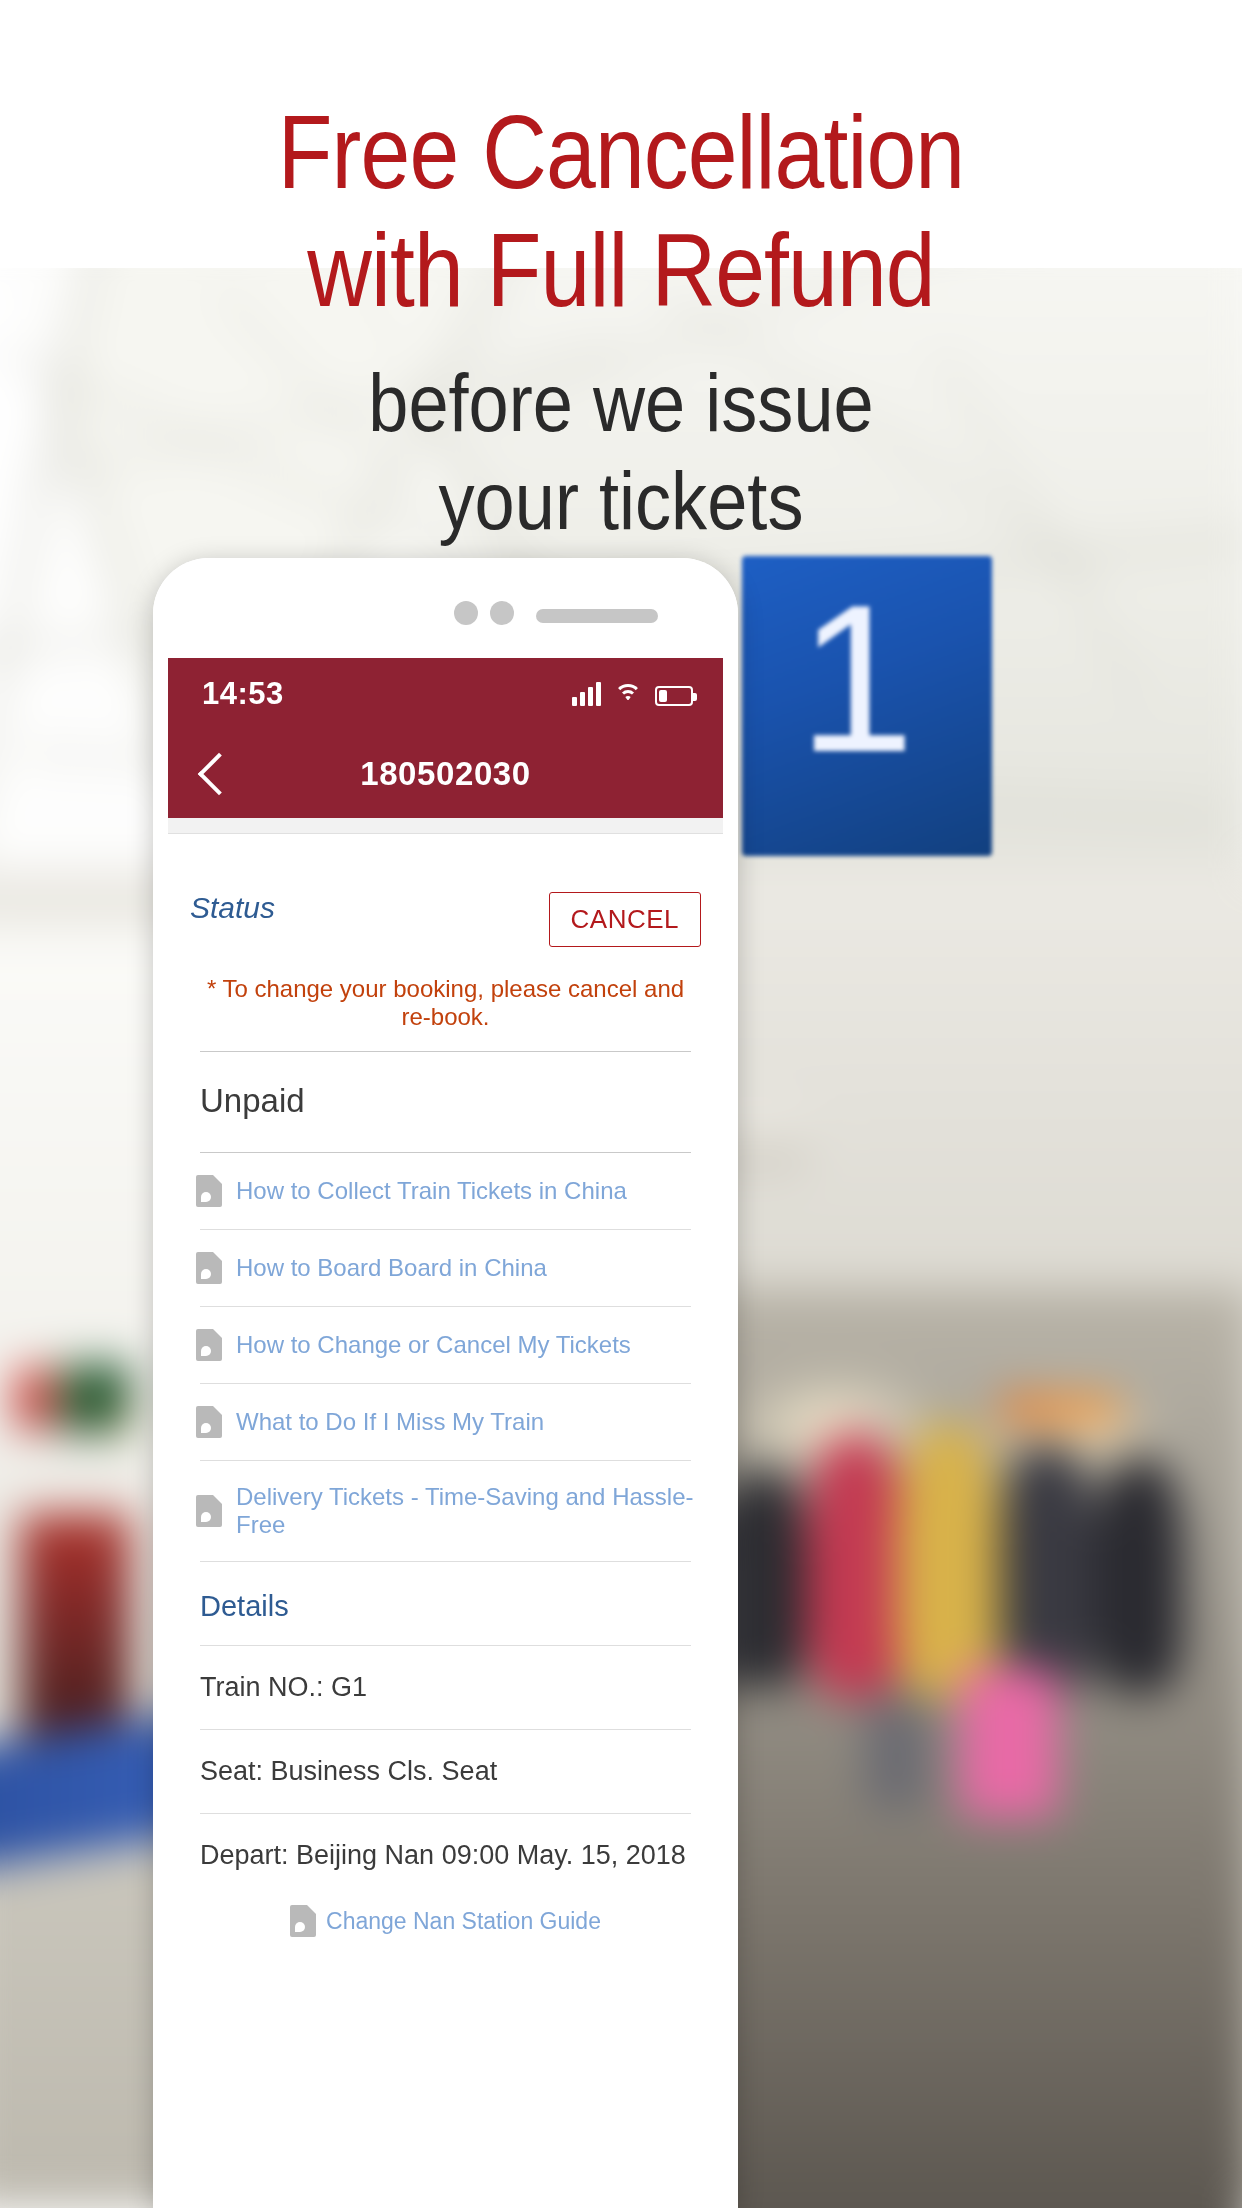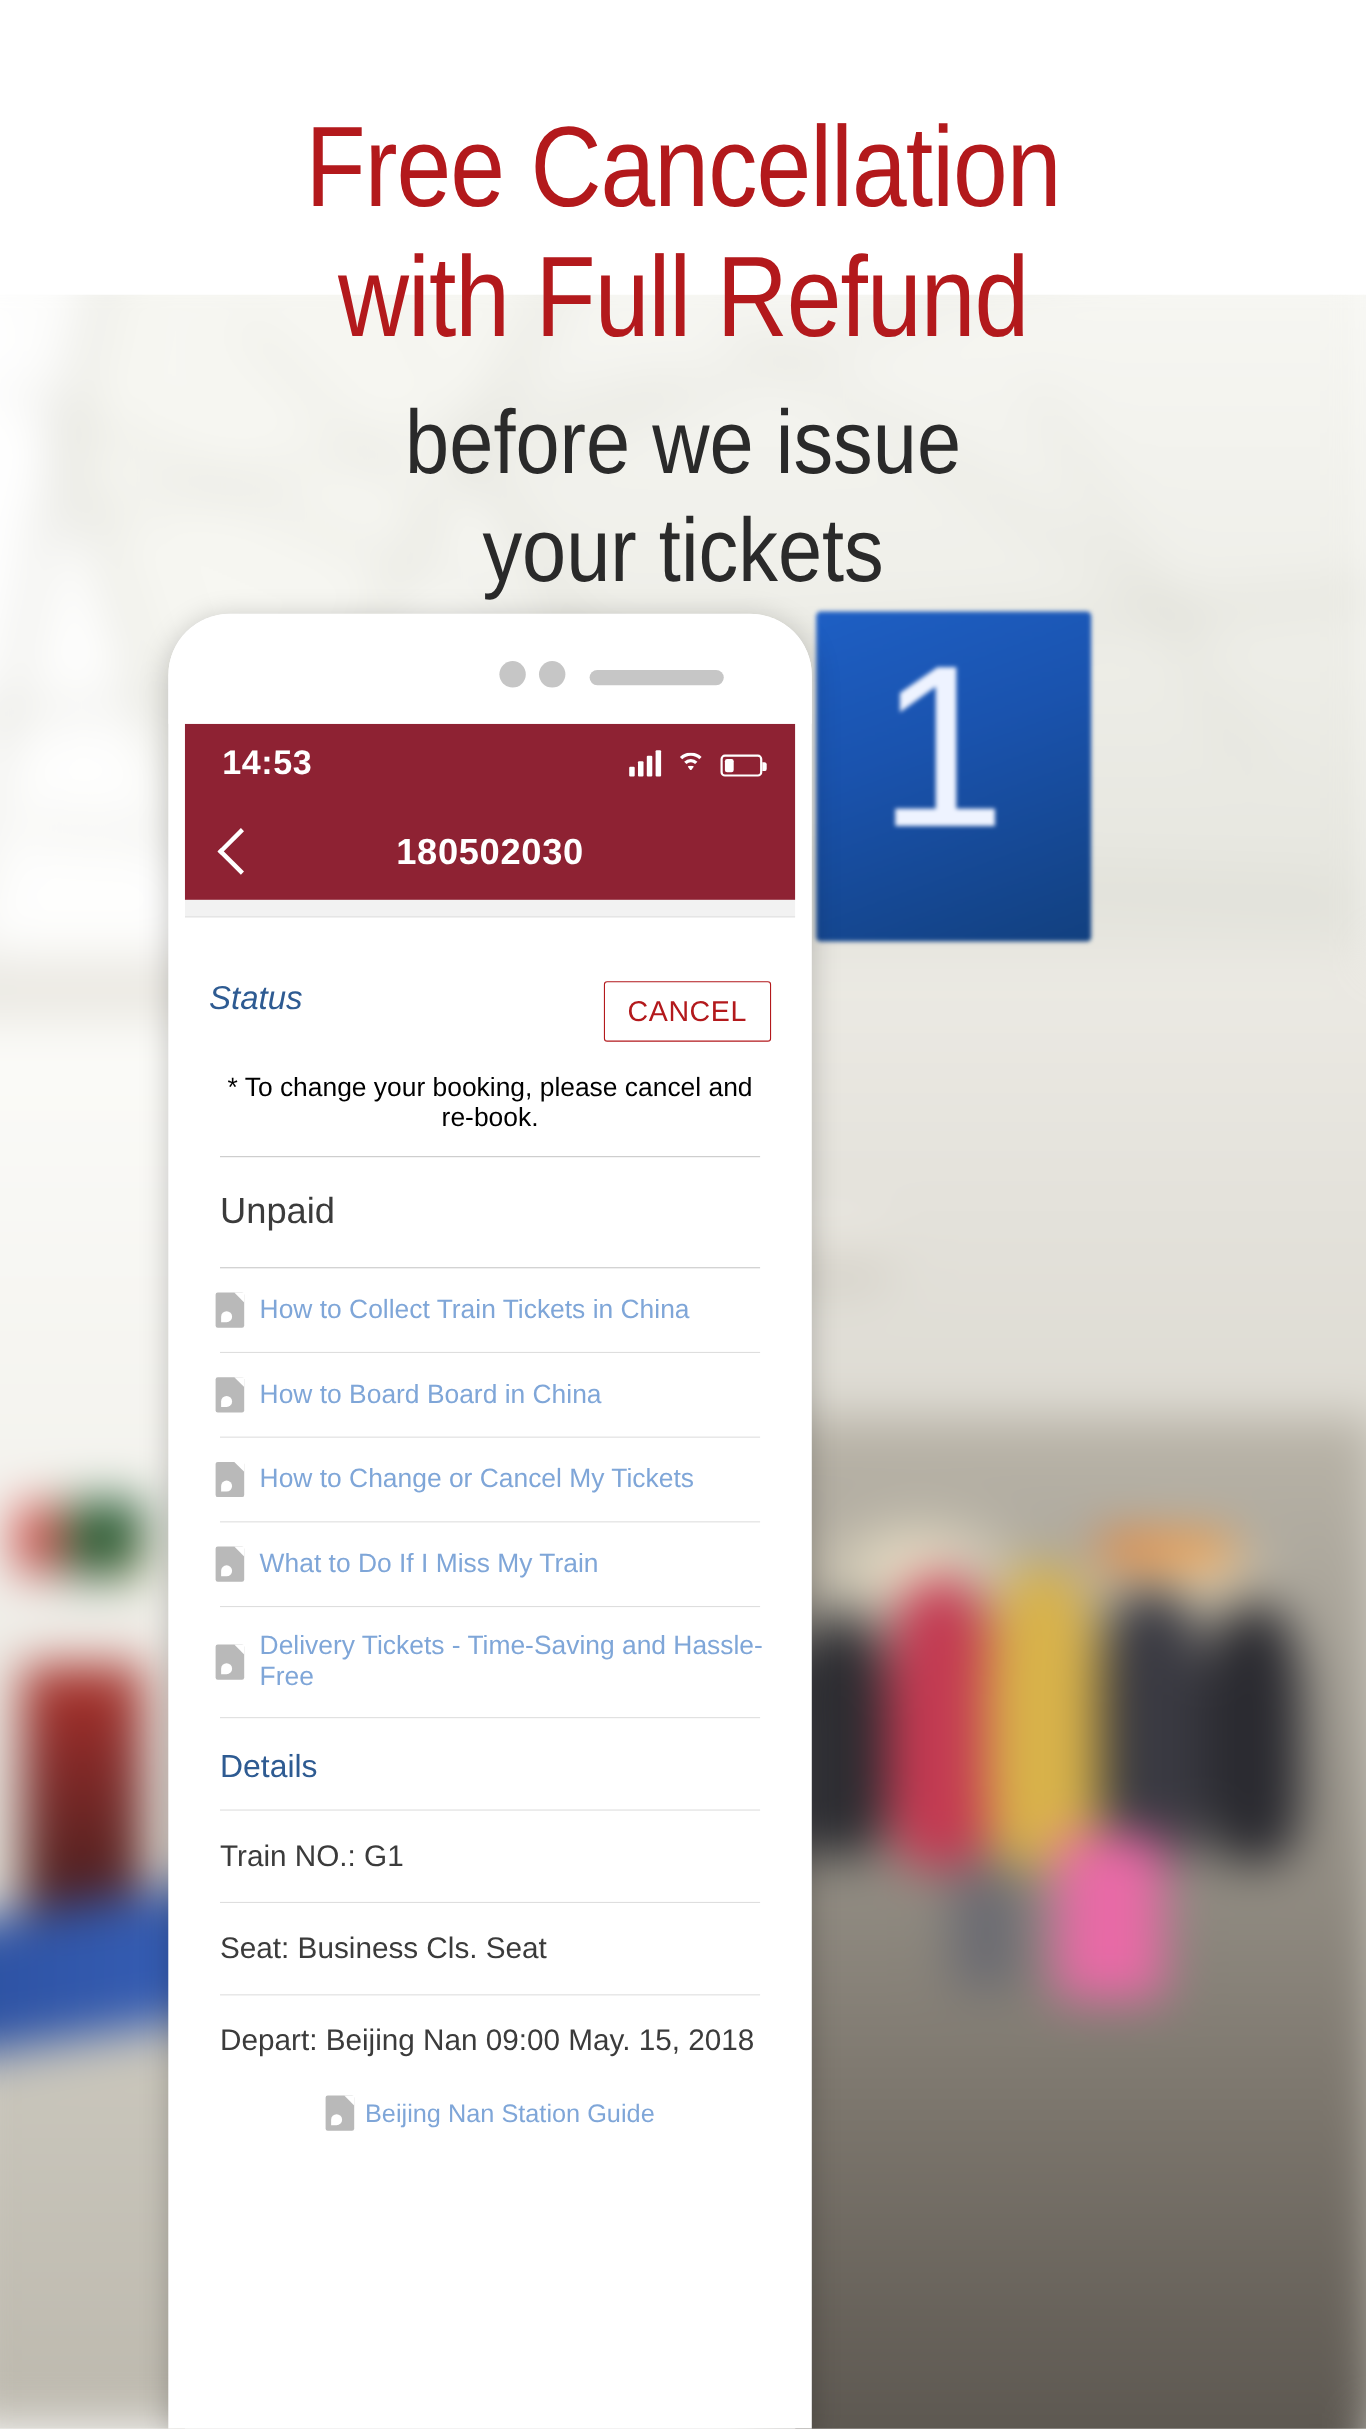--- a/index.html
+++ b/index.html
@@ -152,21 +152,21 @@
   .content{ padding:0 22px; }
 
   .status-row{ display:flex; align-items:center; justify-content:space-between; padding:34px 0 6px 0; }
   .status-label{ font-size:30px; color:#2e5b92;font-style:italic; }
   .cancel-btn{
     border:1px solid #b3191c; color:#b3191c; background:#fff;
     font-size:26px; padding:11px 21px; border-radius:3px; letter-spacing:.5px;
     font-family:"Liberation Sans", sans-serif;
     margin-top:24px;
   }
-  .note{ color:#000000; font-size:24px; text-align:center; padding:22px 0 20px 0; }
+  .note{ color:#c2410c; font-size:24px; text-align:center; padding:22px 0 20px 0; }
 
   .hr{ height:1px; background:#c9c9c9; margin:0 10px; }
   .hr-light{ height:1px; background:#dedede; margin:0 10px; }
 
   .unpaid{ font-size:33px; color:#3b3b3b; padding:30px 0 32px 10px; }
 
   .link-row{ display:flex; align-items:center; gap:14px; padding:22px 0 22px 6px; }
   .doc-ic{ position:relative; width:26px; height:32px; background:#b9b9b9; border-radius:2px; flex:none; }
   .doc-ic::before{ content:""; position:absolute; right:0; top:0; border-width:0 9px 9px 0;
     border-style:solid; border-color:transparent #fff transparent transparent; }
@@ -314,21 +314,21 @@
 
       <div class="detail-row">Train NO.: G1</div>
       <div class="hr-light"></div>
 
       <div class="detail-row">Seat: Business Cls. Seat</div>
       <div class="hr-light"></div>
 
       <div class="detail-row">Depart: Beijing Nan 09:00 May. 15, 2018</div>
       <div class="sub-link">
         <span class="doc-ic"></span>
-        <span class="link-txt">Beijing Nan Station Guide</span>
+        <span class="link-txt">Change Nan Station Guide</span>
       </div>
 
     </div>
   </div>
 </div>
 
 <div class="board" style="position:absolute; z-index:6; left:742px; top:556px; filter:blur(2px);">
   <div class="one">1</div>
 </div>
 

